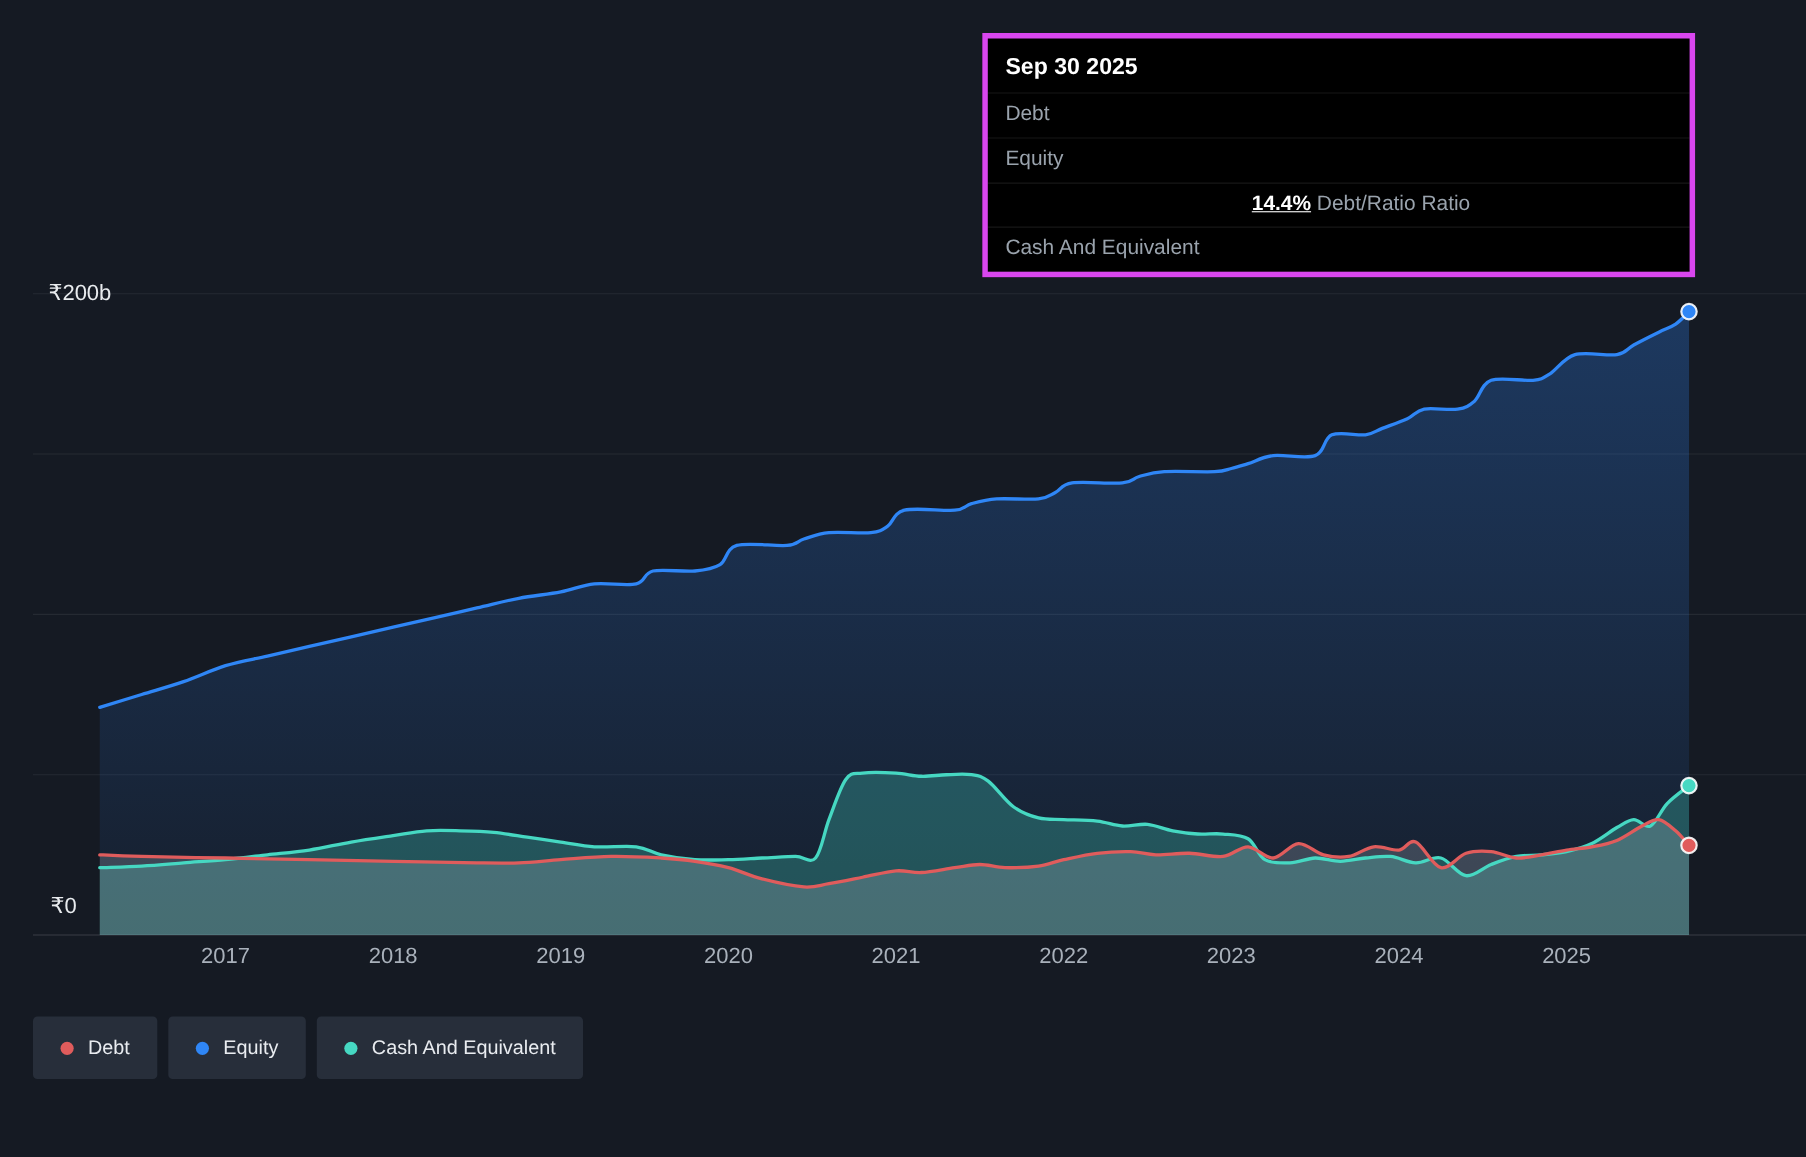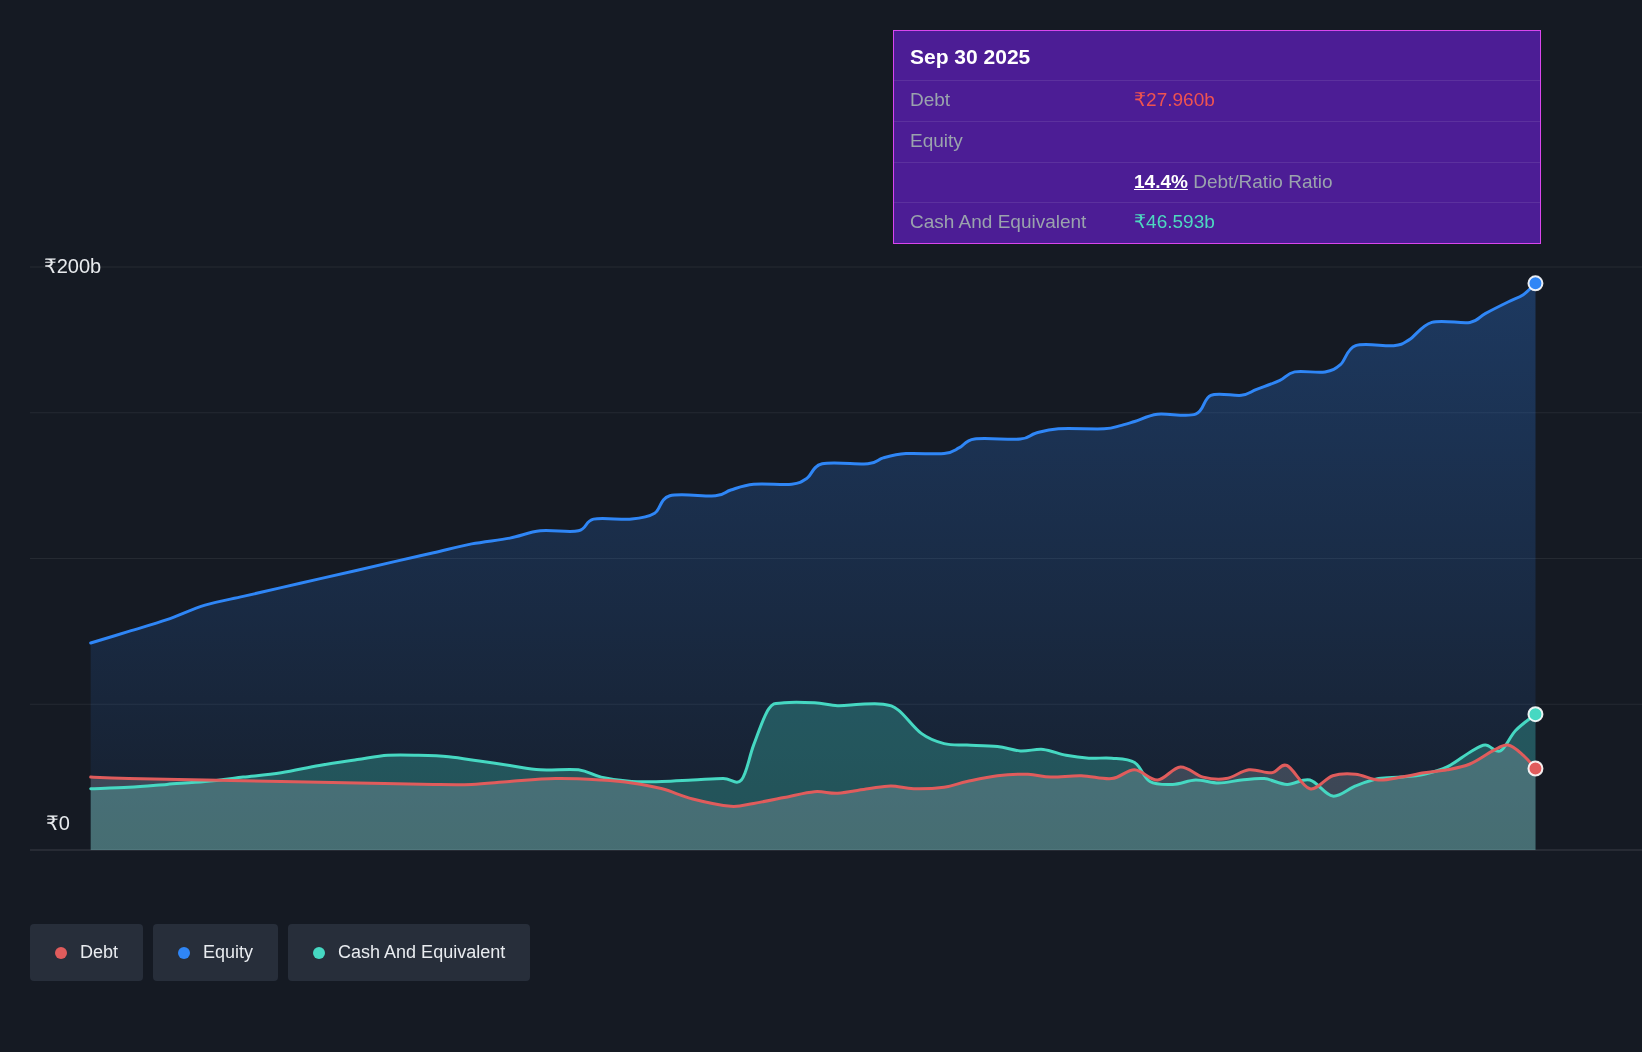--- a/index.html
+++ b/index.html
@@ -9,21 +9,21 @@
     overflow:hidden;
     font-family:"Liberation Sans","DejaVu Sans",sans-serif;
     position:relative;
   }
   #stage{position:absolute; inset:0; width:1642px; height:1052px;}
   #chart-svg{position:absolute; left:0; top:0;}
 
   
   .tooltip{
     position:absolute; left:893px; top:30px; width:648px;
-    background:#4c1d95; border:1px solid #d946ef; box-sizing:border-box;
+    background:#000000; border:5px solid #d946ef; box-sizing:border-box;
     z-index:5;
   }
   .tt-title{padding:14px 16px 11px; font-size:21px; font-weight:700; color:#ffffff;}
   .tt-row{
     display:grid; grid-template-columns:224px 1fr;
     padding:8px 16px 9px; border-top:1px solid rgba(255,255,255,0.09);
     font-size:19px; line-height:1.2;
   }
   .tt-label{color:#9aa3ad;}
   .val-debt{color:#ef5350;}
@@ -72,40 +72,49 @@
       <path d="M90.7 788.8C97.0 788.5,116.1 788.1,128.8 787.3C141.5 786.6,154.2 785.4,166.9 784.4C179.6 783.4,192.3 782.7,205.0 781.5C217.7 780.3,230.4 778.6,243.1 777.1C255.8 775.7,268.5 774.7,281.2 772.8C293.9 770.8,306.6 767.7,319.3 765.5C332.0 763.3,346.0 761.3,357.4 759.6C368.8 757.9,377.7 756.0,387.9 755.3C398.0 754.5,408.2 755.0,418.4 755.3C428.5 755.5,438.7 755.7,448.8 756.7C459.0 757.7,469.2 759.6,479.3 761.1C489.5 762.5,499.6 764.0,509.8 765.5C520.0 766.9,528.9 769.1,540.3 769.8C551.7 770.6,568.2 768.6,578.4 769.8C588.5 771.1,592.3 775.2,601.2 777.1C610.1 779.1,621.6 780.8,631.7 781.5C641.9 782.2,652.0 781.7,662.2 781.5C672.4 781.3,682.5 780.5,692.7 780.0C702.8 779.6,715.0 778.6,723.2 778.6C731.3 778.6,736.4 785.6,741.4 780.0C746.5 774.5,749.1 757.0,753.6 745.1C758.2 733.2,763.8 715.7,768.9 708.6C774.0 701.6,776.5 703.8,784.1 702.8C791.7 701.8,805.7 702.3,814.6 702.8C823.5 703.3,829.8 705.5,837.5 705.7C845.1 706.0,852.7 704.5,860.3 704.3C867.9 704.0,876.8 703.3,883.2 704.3C889.5 705.2,892.1 705.2,898.4 710.1C904.8 714.9,913.7 727.8,921.3 733.4C928.9 739.0,936.5 741.7,944.1 743.6C951.8 745.5,958.1 744.6,967.0 745.1C975.9 745.5,988.6 745.5,997.5 746.5C1006.4 747.5,1012.7 750.4,1020.3 750.9C1028.0 751.4,1035.6 748.7,1043.2 749.4C1050.8 750.2,1058.4 753.8,1066.1 755.3C1073.7 756.7,1081.3 757.7,1088.9 758.2C1096.5 758.7,1104.2 757.4,1111.8 758.2C1119.4 758.9,1128.3 758.7,1134.6 762.5C1141.0 766.4,1143.5 777.9,1149.9 781.5C1156.2 785.1,1165.1 784.7,1172.7 784.4C1180.4 784.2,1188.0 780.3,1195.6 780.0C1203.2 779.8,1210.8 783.0,1218.5 783.0C1226.1 783.0,1233.7 780.8,1241.3 780.0C1248.9 779.3,1256.6 777.9,1264.2 778.6C1271.8 779.3,1279.4 784.2,1287.0 784.4C1294.7 784.7,1302.3 778.1,1309.9 780.0C1317.5 782.0,1325.1 795.1,1332.8 796.1C1340.4 797.0,1348.0 788.8,1355.6 785.9C1363.2 783.0,1370.9 780.0,1378.5 778.6C1386.1 777.1,1393.7 777.9,1401.3 777.1C1409.0 776.4,1416.6 775.9,1424.2 774.2C1431.8 772.5,1439.4 770.6,1447.1 766.9C1454.7 763.3,1463.6 756.0,1469.9 752.3C1476.3 748.7,1480.1 745.3,1485.2 745.1C1490.2 744.8,1495.3 753.3,1500.4 750.9C1505.5 748.5,1509.8 736.6,1515.6 730.5C1521.5 724.4,1532.2 716.9,1535.5 714.2" fill="none" stroke="#46d8c2" stroke-width="3" stroke-linejoin="round" stroke-linecap="round"></path>
       <path d="M90.7 777.1C97.0 777.4,109.8 778.1,128.8 778.6C147.9 779.1,179.6 779.6,205.0 780.0C230.4 780.5,255.8 781.0,281.2 781.5C306.6 782.0,332.0 782.5,357.4 783.0C382.8 783.4,414.6 784.2,433.6 784.4C452.7 784.7,459.0 784.9,471.7 784.4C484.4 783.9,495.8 782.5,509.8 781.5C523.8 780.5,540.3 778.8,555.5 778.6C570.8 778.3,588.5 779.3,601.2 780.0C613.9 780.8,621.6 781.5,631.7 783.0C641.9 784.4,652.0 786.1,662.2 788.8C672.4 791.5,681.3 796.1,692.7 799.0C704.1 801.9,720.6 805.5,730.8 806.3C740.9 807.0,744.7 804.8,753.6 803.4C762.5 801.9,774.0 799.5,784.1 797.5C794.3 795.6,805.7 792.4,814.6 791.7C823.5 791.0,828.6 793.6,837.5 793.2C846.4 792.7,859.0 790.0,867.9 788.8C876.8 787.6,883.2 785.9,890.8 785.9C898.4 785.9,904.8 788.5,913.7 788.8C922.6 789.0,935.2 788.5,944.1 787.3C953.0 786.1,958.1 783.4,967.0 781.5C975.9 779.6,987.3 776.9,997.5 775.7C1007.6 774.5,1019.1 774.0,1028.0 774.2C1036.9 774.5,1041.9 776.9,1050.8 777.1C1059.7 777.4,1071.1 775.4,1081.3 775.7C1091.5 775.9,1102.9 779.6,1111.8 778.6C1120.7 777.6,1127.0 769.6,1134.6 769.8C1142.3 770.1,1149.9 780.5,1157.5 780.0C1165.1 779.6,1172.7 767.4,1180.4 766.9C1188.0 766.4,1195.6 775.2,1203.2 777.1C1210.8 779.1,1218.5 779.8,1226.1 778.6C1233.7 777.4,1241.3 770.8,1248.9 769.8C1256.6 768.9,1265.5 773.5,1271.8 772.8C1278.1 772.0,1280.7 762.8,1287.0 765.5C1293.4 768.1,1302.3 787.1,1309.9 788.8C1317.5 790.5,1325.1 778.1,1332.8 775.7C1340.4 773.2,1348.0 773.5,1355.6 774.2C1363.2 774.9,1370.9 779.6,1378.5 780.0C1386.1 780.5,1393.7 778.3,1401.3 777.1C1409.0 775.9,1416.6 774.0,1424.2 772.8C1431.8 771.5,1439.4 771.3,1447.1 769.8C1454.7 768.4,1462.3 767.2,1469.9 764.0C1477.5 760.8,1486.4 754.0,1492.8 750.9C1499.1 747.7,1502.9 744.3,1508.0 745.1C1513.1 745.8,1518.7 751.4,1523.3 755.3C1527.8 759.2,1533.4 766.3,1535.5 768.5" fill="none" stroke="#e05c5c" stroke-width="3" stroke-linejoin="round" stroke-linecap="round"></path>
       <circle cx="1535.4520000000027" cy="283.28901999999994" r="7" fill="#2f86f6" stroke="rgba(255,255,255,0.9)" stroke-width="2"></circle>
       <circle cx="1535.4520000000027" cy="714.181405" r="7" fill="#46d8c2" stroke="rgba(255,255,255,0.9)" stroke-width="2"></circle>
       <circle cx="1535.4520000000027" cy="768.4966" r="7" fill="#e05c5c" stroke="rgba(255,255,255,0.9)" stroke-width="2"></circle>
     </svg>
 
   <div class="y-label" id="y-top">₹200b</div>
   <div class="y-label" id="y-zero">₹0</div>
 
+  <div id="x-axis">
+      <span style="left: 205px;">2017</span>
+      <span style="left: 357.4px;">2018</span>
+      <span style="left: 509.8px;">2019</span>
+      <span style="left: 662.2px;">2020</span>
+      <span style="left: 814.6px;">2021</span>
+      <span style="left: 967px;">2022</span>
+      <span style="left: 1119.4px;">2023</span>
+      <span style="left: 1271.8px;">2024</span>
+      <span style="left: 1424.2px;">2025</span>
+    </div>
 
   <div class="tooltip">
     <div class="tt-title">Sep 30 2025</div>
     <div class="tt-row">
       <span class="tt-label">Debt</span>
-      <span class="val-debt">₹27.960b</span>
     </div>
     <div class="tt-row">
       <span class="tt-label">Equity</span>
     </div>
     <div class="tt-row">
       <span></span>
       <span>
         <span class="tt-ratio-bold">14.4%</span>
         <span class="tt-ratio-muted">Debt/Ratio Ratio</span>
       </span>
     </div>
     <div class="tt-row">
       <span class="tt-label">Cash And Equivalent</span>
-      <span class="val-cash">₹46.593b</span>
     </div>
   </div>
 
   <div class="legend">
     <div class="chip">
       <span class="dot" style="background: rgb(224, 92, 92);"></span>
       <span>Debt</span>
     </div>
     <div class="chip">
       <span class="dot" style="background: rgb(47, 134, 246);"></span>

